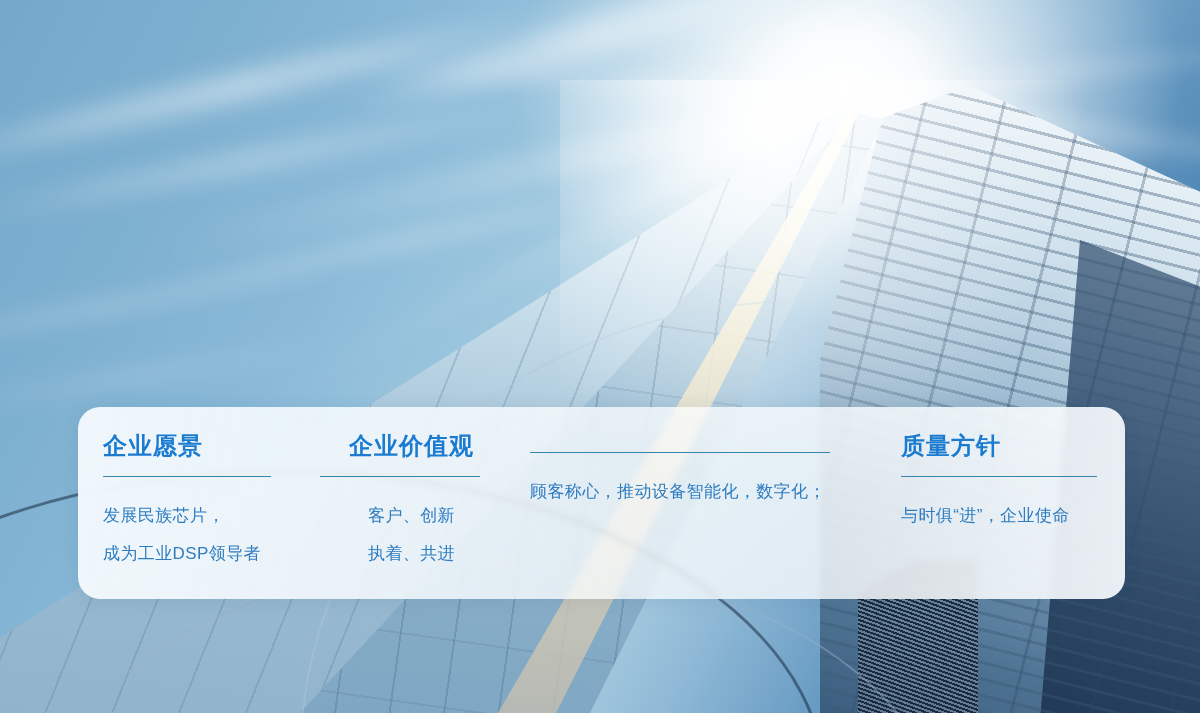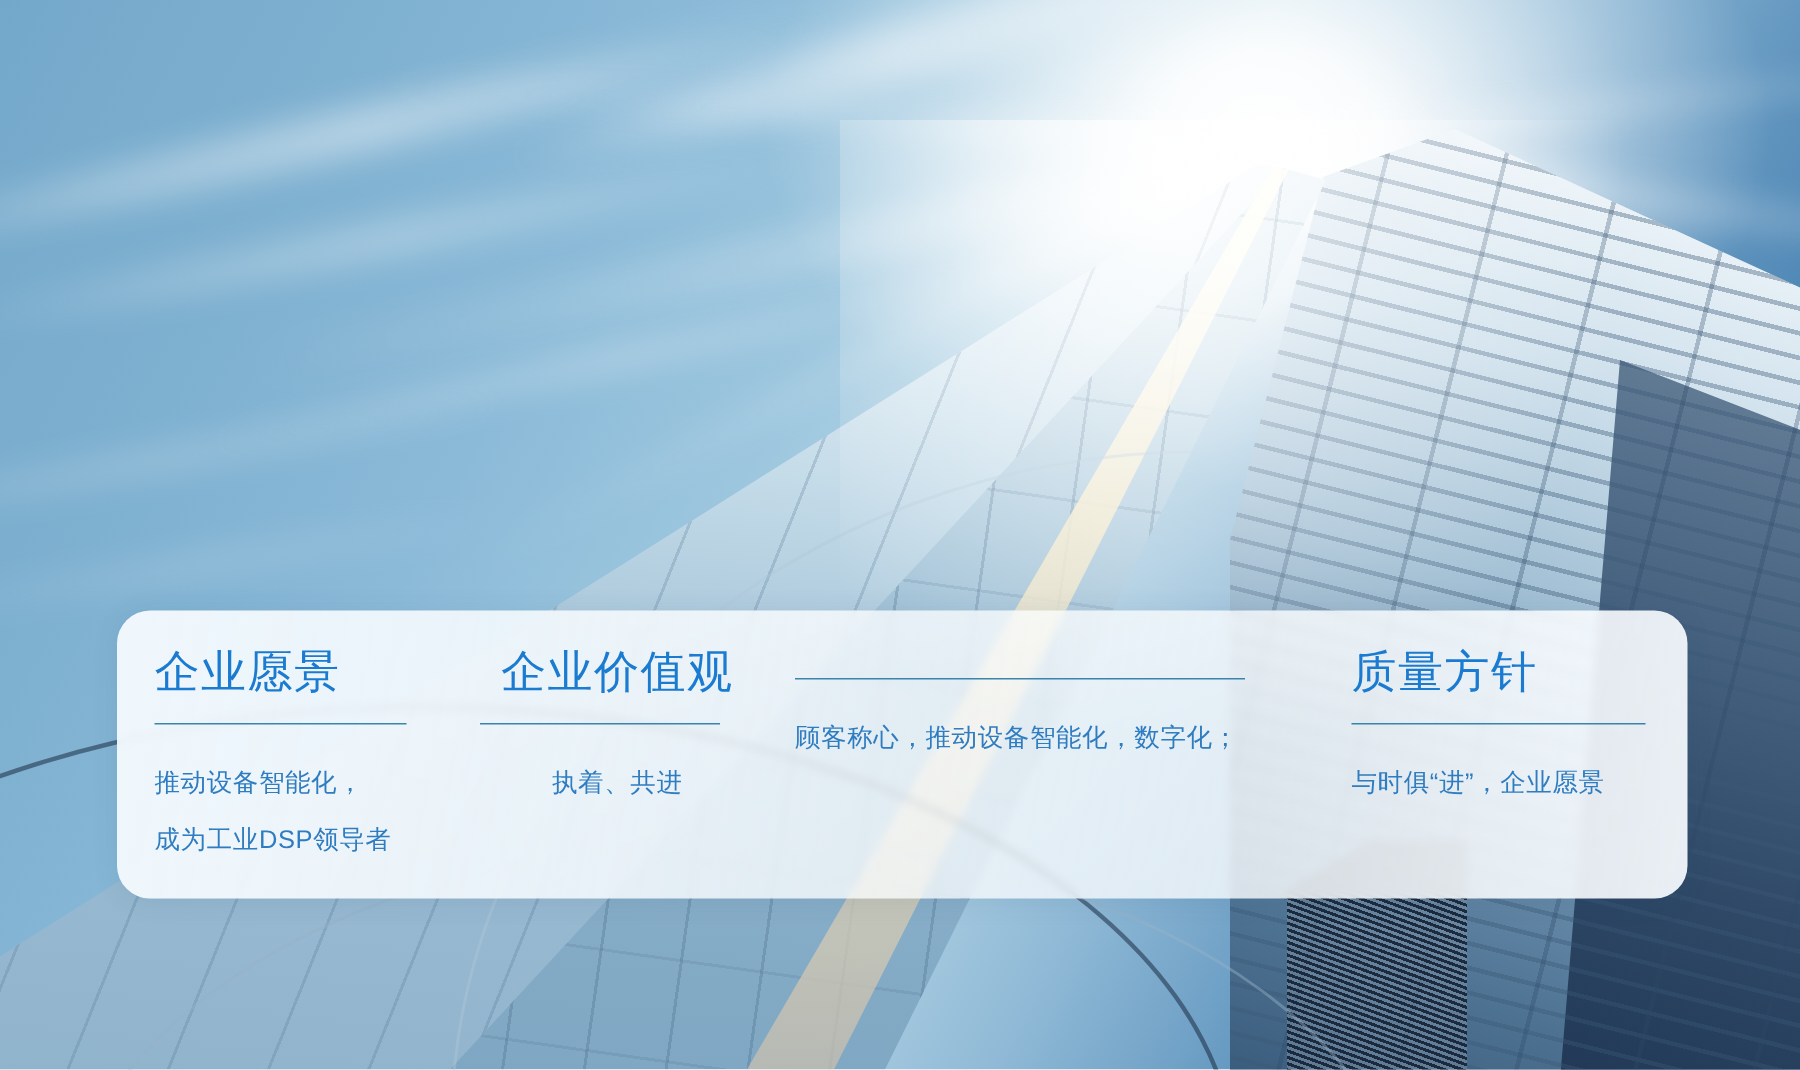--- a/index.html
+++ b/index.html
@@ -260,22 +260,22 @@
   .col {
     box-sizing: border-box;
     padding-top: 0;
   }
   .col-1 { width: 220px; padding-left: 25px; }
   .col-2 { width: 205px; padding-left: 22px; text-align: center; }
   .col-3 { width: 375px; padding-left: 27px; }
   .col-4 { width: 247px; padding-left: 23px; }
 
   .col-title {
-    font-size: 30px;
-    font-weight: normal;
+    font-size: 24px;
+    font-weight: bold;
     color: #1a7bd0;
     letter-spacing: 1px;
     line-height: 1;
     margin: 0 0 0 0;
     white-space: nowrap;
   }
   .col-rule {
     height: 0;
     border-top: 1px solid #2a7ba6;
     margin-top: 18px;
@@ -335,36 +335,37 @@
   <div class="arc"></div>
   <div class="arc2"></div>
   <div class="arc3"></div>
   <div class="glow-wash"></div>
 
   <div class="card">
 
     <div class="col col-1">
       <div class="col-title">企业愿景</div>
       <div class="col-rule rule-1"></div>
-      <div class="col-line">推动设备智能化，</div>
+      <div class="col-line">发展民族芯片，</div>
       <div class="col-line">成为工业DSP领导者</div>
     </div>
 
     <div class="col col-2">
       <div class="col-title">企业价值观</div>
       <div class="col-rule rule-2"></div>
+      <div class="col-line">客户、创新</div>
       <div class="col-line">执着、共进</div>
     </div>
 
     <div class="col col-3">
       <div class="col-rule rule-3"></div>
       <div class="col-line">顾客称心，推动设备智能化，数字化；</div>
     </div>
 
     <div class="col col-4">
       <div class="col-title">质量方针</div>
       <div class="col-rule rule-4"></div>
-      <div class="col-line">与时俱“进”，企业愿景</div>
+      <div class="col-line">与时俱“进”，企业使命</div>
     </div>
 
   </div>
 
 </div>
 
 </body></html>

